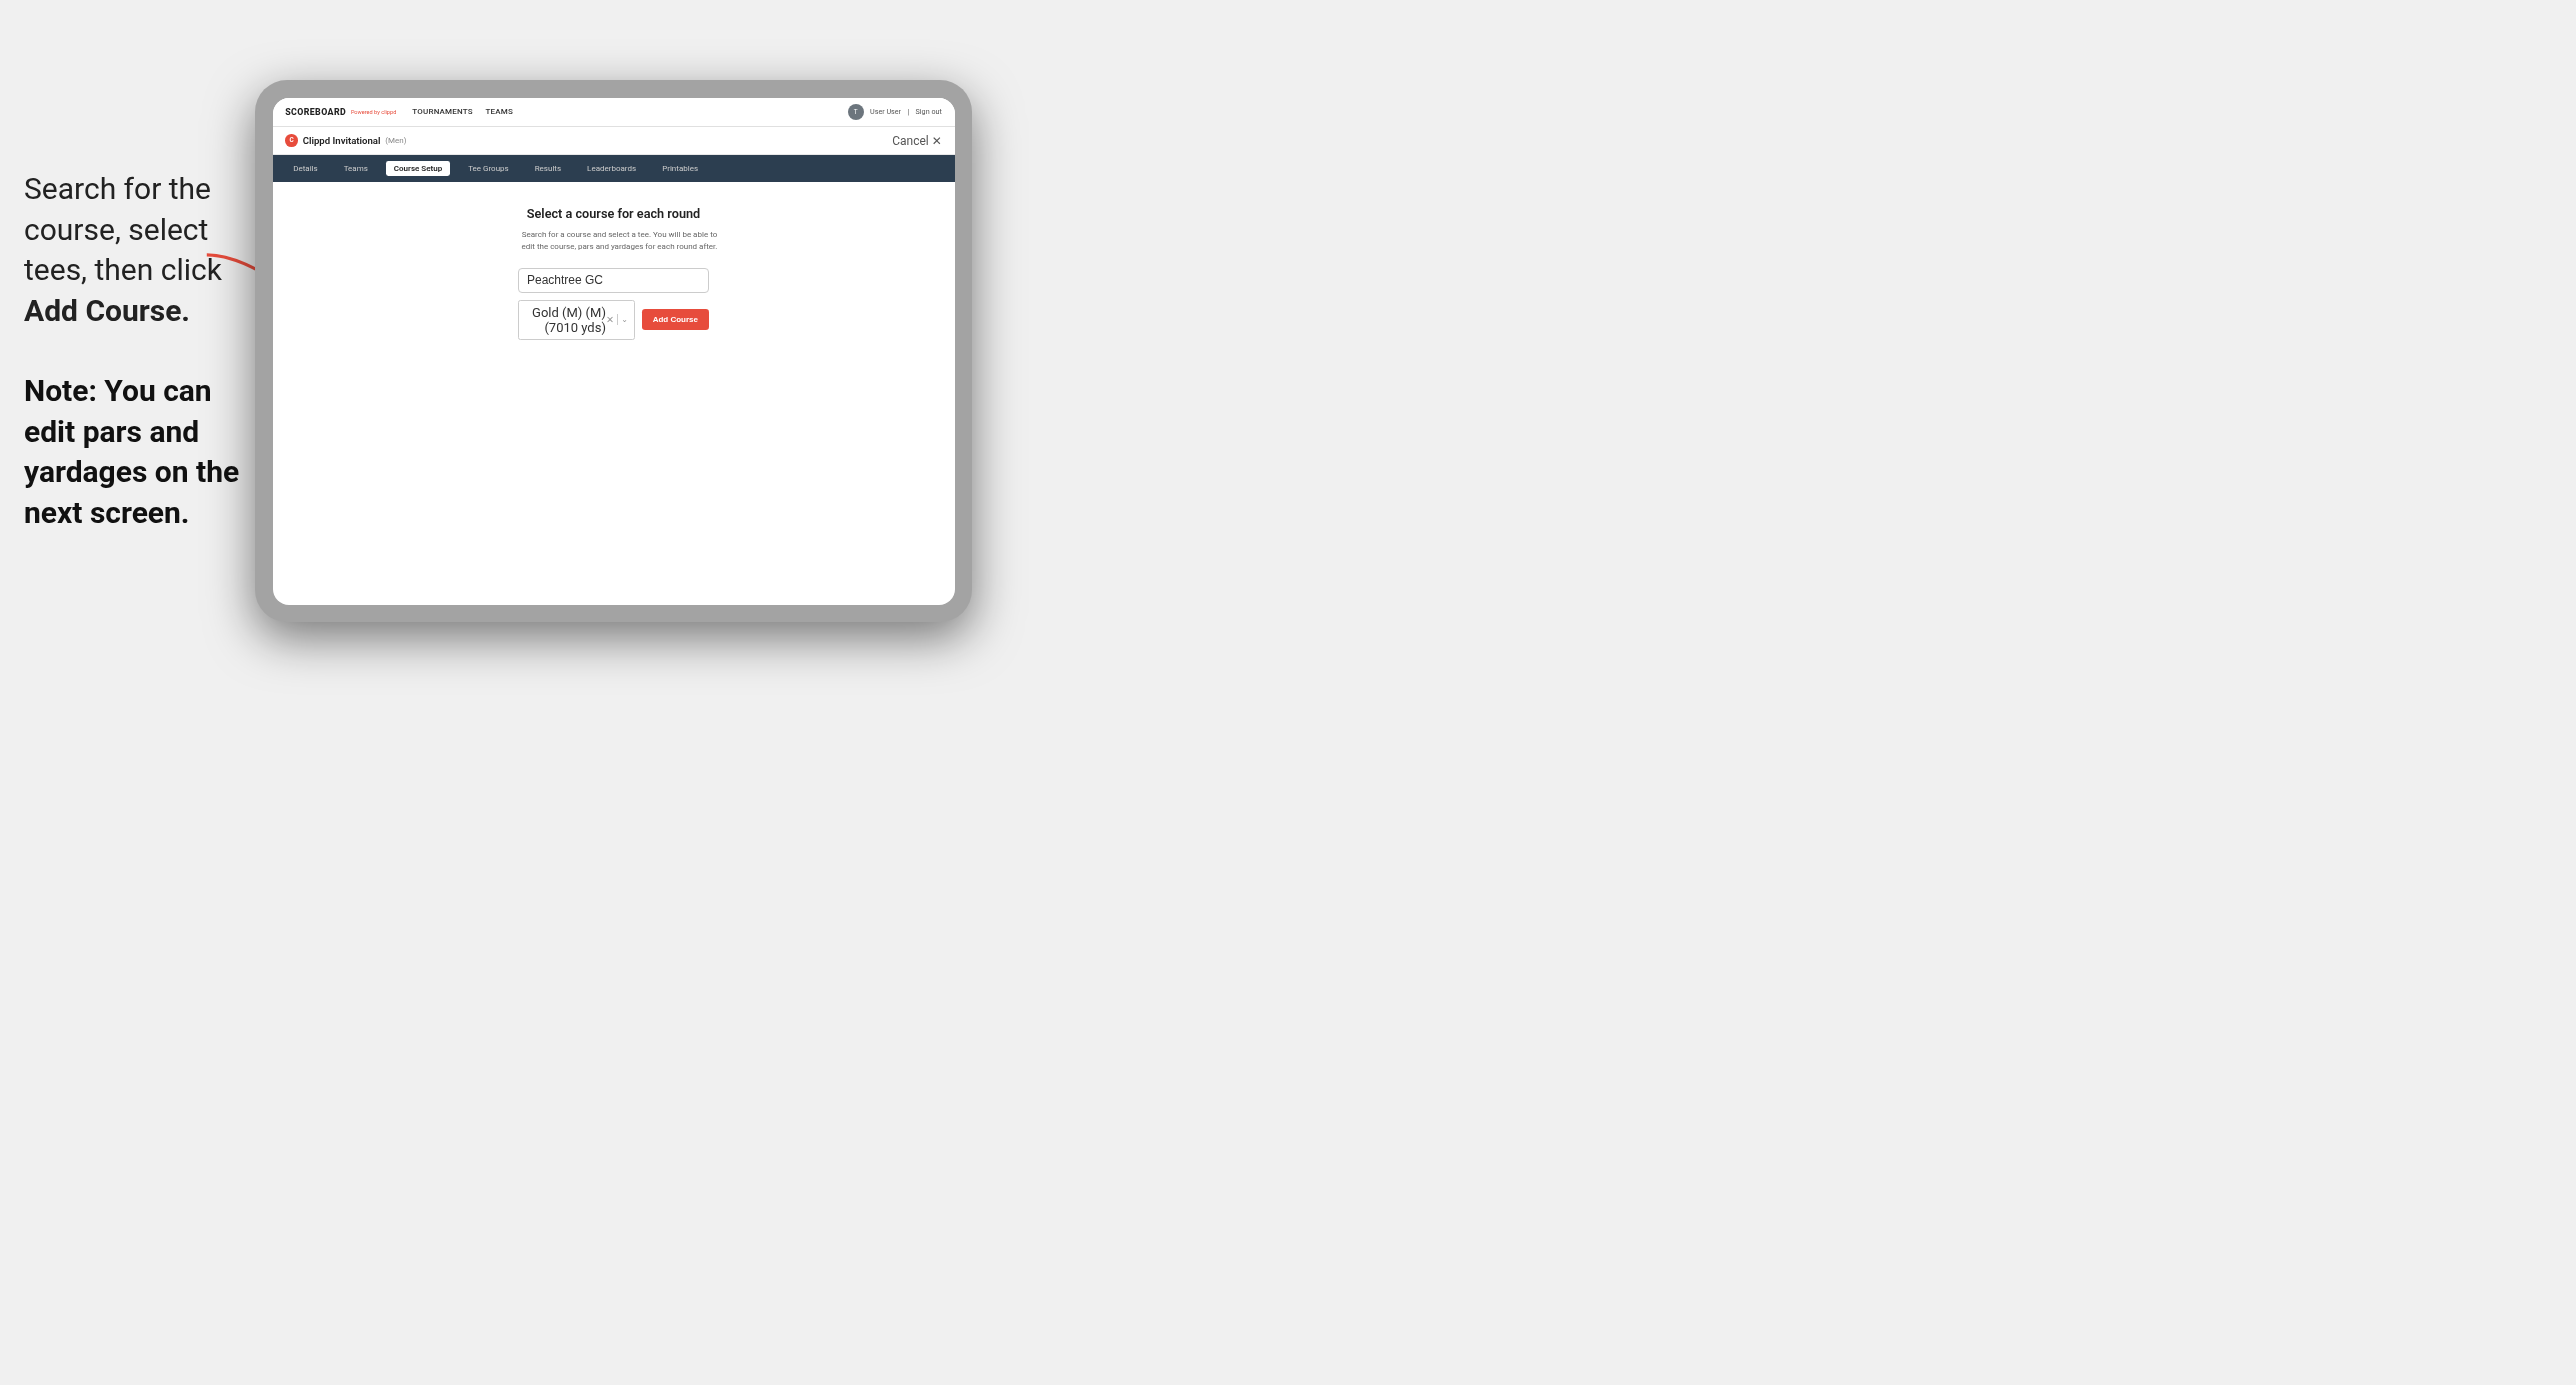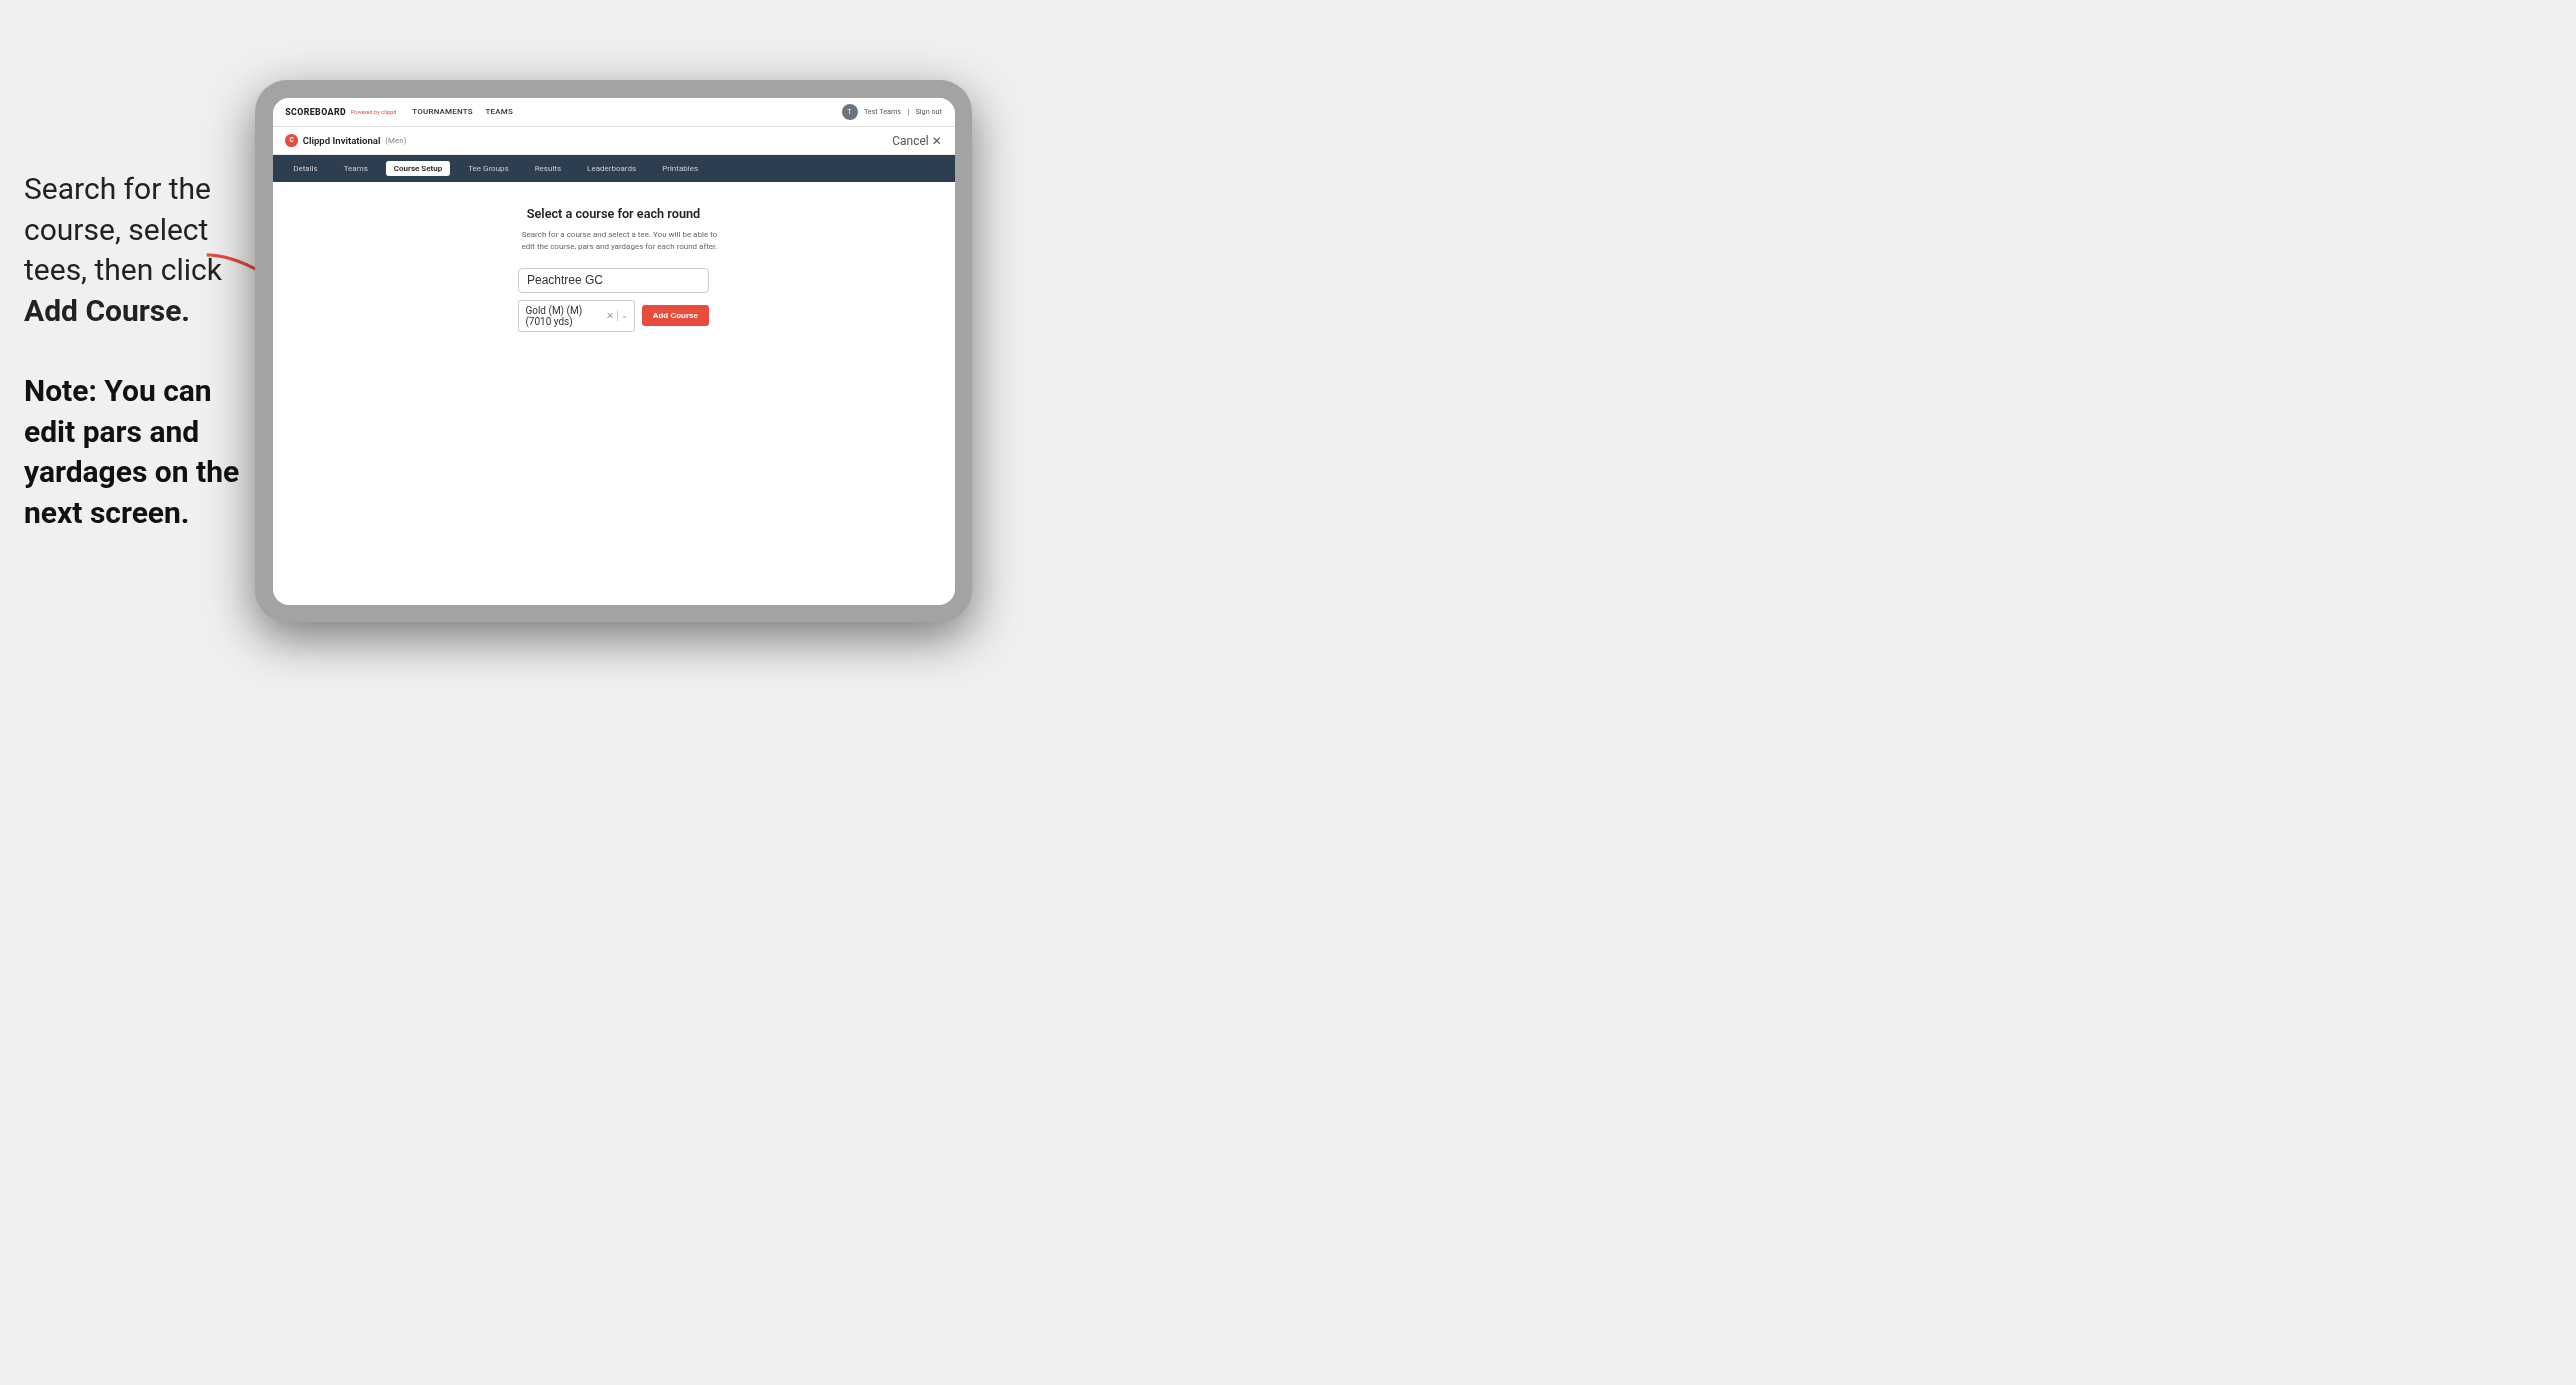--- a/index.html
+++ b/index.html
@@ -326,21 +326,21 @@
         <div class="logo-area">
           <div class="logo-text">SCOREBOARD</div>
           <div class="logo-sub">Powered by clippd</div>
         </div>
         <div class="nav-links">
           <a class="nav-link" href="#">TOURNAMENTS</a>
           <a class="nav-link" href="#">TEAMS</a>
         </div>
         <div class="user-area">
           <div class="user-avatar">T</div>
-          <span>Test Teams</span>
+          <span>User User</span>
           <span>|</span>
           <span class="sign-out">Sign out</span>
         </div>
       </div>
 
       <div class="tournament-header">
         <div class="tournament-title-area">
           <div class="tournament-logo">
             <span>C</span>
           </div>
@@ -366,21 +366,21 @@
       </div>
 
       <div class="main-content">
         <div class="section-title">Select a course for each round</div>
         <div class="section-desc">Search for a course and select a tee. You will be able to edit the course, pars and yardages for each round after.</div>
 
         <input class="course-search-input" type="text" value="Peachtree GC" style="">
 
         <div class="tee-select-row">
           <div style="position:relative; flex:1; display:flex; align-items:center; border:0.8px solid #ccc; border-radius:2.4px; padding: 4px 6.4px; background:#fff;">
-            <span style="font-size:10px; color:#333; flex:1;">Gold (M) (M) (7010 yds)</span>
+            <span style="font-size:13px; color:#333; flex:1;text-align:right;">Gold (M) (M) (7010 yds)</span>
             <span class="tee-clear-icon">✕</span>
             <span style="width:0.8px; height:11px; background:#ccc; margin:0 3.2px;"></span>
             <span class="tee-chevron-icon">⌄</span>
           </div>
           <button class="add-course-btn">Add Course</button>
         </div>
       </div>
 
     </div>
   </div>

